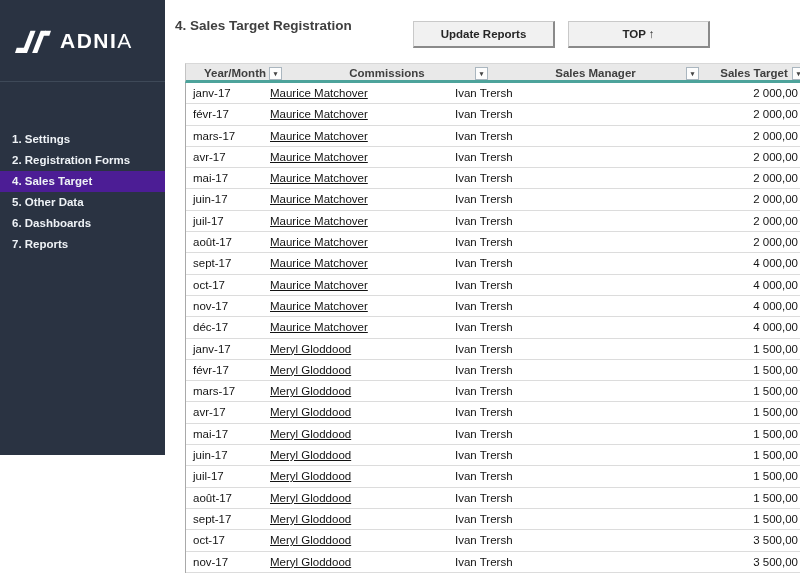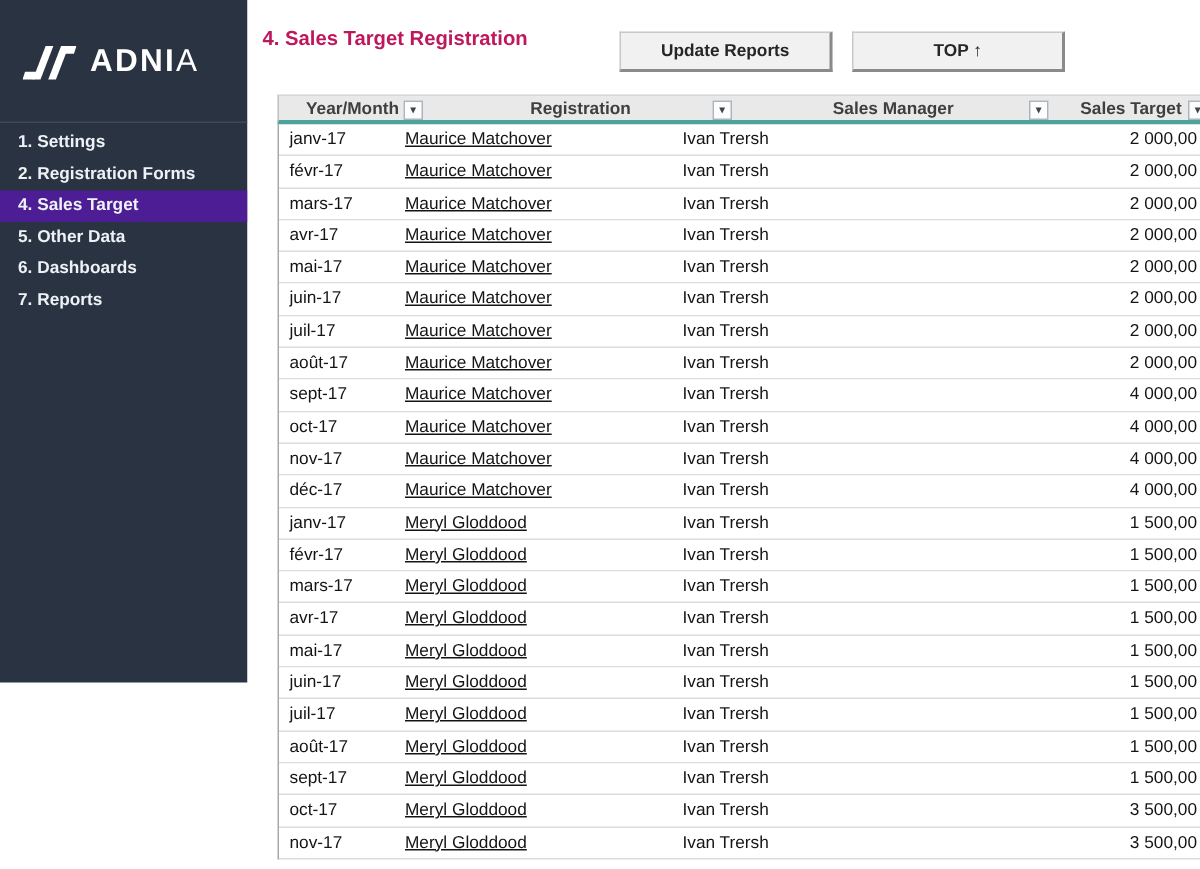--- a/index.html
+++ b/index.html
@@ -11,33 +11,33 @@
   
   .sidebar { width:165px; min-width:165px; background:#2a3342; height:455px; }
   .logo-block {
     height:82px; border-bottom:1px solid #3e4958;
     display:flex; align-items:center; padding-left:15px; gap:9px;
   }
   .logo-mark { width:36px; height:26px; display:block; }
   .logo-text { color:#ffffff; font-size:21px; letter-spacing:1.5px; white-space:nowrap; }
   .logo-text .b { font-weight:800; }
   .logo-text .l { font-weight:300; }
-  .menu { padding-top:3px; }
+  .menu { padding-top:3px;margin-top:44px; }
   .menu-item {
     height:21px; line-height:21px; padding-left:12px;
     color:#eef2f6; font-size:11.5px; font-weight:600; cursor:pointer;
     white-space:nowrap;
   }
   .menu-item.active { background:#4c1d95; }
   
   .content { flex:1; background:#ffffff; display:flex; flex-direction:column; }
   .topbar { height:63px; position:relative; }
   .page-title {
     position:absolute; left:10px; top:18px;
-    font-size:13.5px; font-weight:700; color:#be185d;
+    font-size:13.5px; font-weight:700; color:#404040;
   }
   .xl-btn {
     position:absolute; top:21px; width:142px; height:27px;
     background:#f1f1f1; color:#262626; font-size:11.5px; font-weight:700;
     font-family:"Liberation Sans", sans-serif;
     border:1px solid #c9c9c9; border-right:2px solid #8a8a8a; border-bottom:2px solid #8a8a8a;
     text-align:center; line-height:23px; cursor:pointer;
   }
   .btn-update { left:248px; }
   .btn-top { left:403px; }
@@ -104,21 +104,21 @@
       <button class="xl-btn btn-top">TOP ↑</button>
     </div>
 
     <div class="table">
       <div class="thead">
         <div class="hcell hc1">
           <span>Year/Month</span>
           <span class="filter-btn">▾</span>
         </div>
         <div class="hcell hc2">
-          <span>Registration</span>
+          <span>Commissions</span>
           <span class="filter-btn">▾</span>
         </div>
         <div class="hcell hc3">
           <span>Sales Manager</span>
           <span class="filter-btn">▾</span>
         </div>
         <div class="hcell hc4">
           <span>Sales Target</span>
           <span class="filter-btn">▾</span>
         </div>

